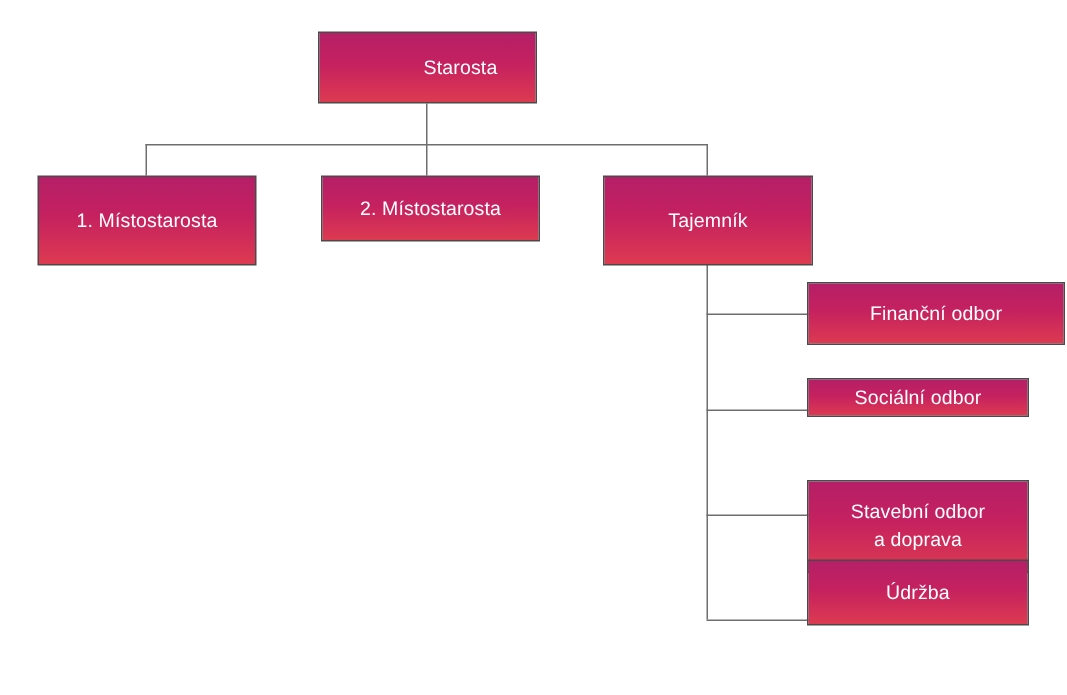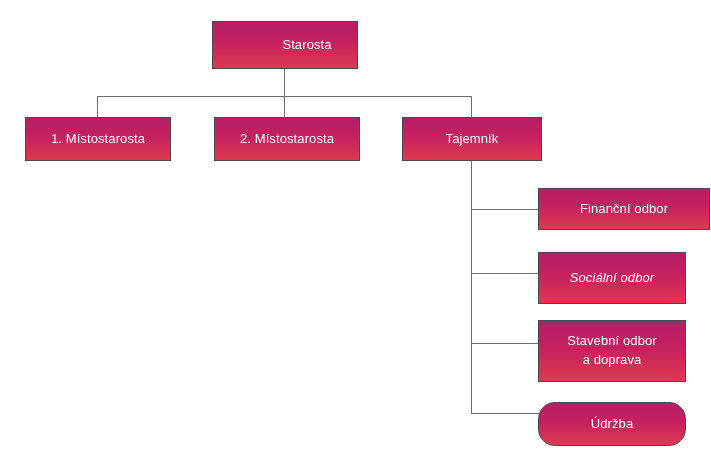--- a/index.html
+++ b/index.html
@@ -64,44 +64,44 @@
   <div class="connector v" style="left:471px; top:161px; height:252px;"></div>
   <div class="connector h" style="left:471px; top:209px; width:68px;"></div>
   <div class="connector h" style="left:471px; top:273px; width:68px;"></div>
   <div class="connector h" style="left:471px; top:343px; width:68px;"></div>
   <div class="connector h" style="left:471px; top:413px; width:68px;"></div>
 
   <div class="node" style="left:212px; top:21px; width:146px; height:48px;padding-left:44px;">
     <span class="node-label">Starosta</span>
   </div>
 
-  <div class="node" style="left:25px; top:117px; width:146px; height:44px;">
+  <div class="node" style="left:25px; top:117px; width:146px; height:60px;">
     <span class="node-label">1. Místostarosta</span>
   </div>
 
   <div class="node" style="left:214px; top:117px; width:146px; height:44px;">
     <span class="node-label">2. Místostarosta</span>
   </div>
 
-  <div class="node" style="left:402px; top:117px; width:140px; height:44px;">
+  <div class="node" style="left:402px; top:117px; width:140px; height:60px;">
     <span class="node-label">Tajemník</span>
   </div>
 
   <div class="node" style="left:538px; top:188px; width:172px; height:42px;">
     <span class="node-label">Finanční odbor</span>
   </div>
 
-  <div class="node" style="left:538px; top:252px; width:148px; height:52px;font-style:italic;">
+  <div class="node" style="left:538px; top:252px; width:148px; height:26px;">
     <span class="node-label">Sociální odbor</span>
   </div>
 
   <div class="node two-line" style="left:538px; top:320px; width:148px; height:62px;">
     <span class="node-label">
       <span>Stavební odbor</span><br>
       <span>a doprava</span>
     </span>
   </div>
 
-  <div class="node" style="left:538px; top:402px; width:148px; height:44px;border-radius:17px;">
+  <div class="node" style="left:538px; top:373px; width:148px; height:44px;">
     <span class="node-label">Údržba</span>
   </div>
 
 </div>
 
 </body></html>

